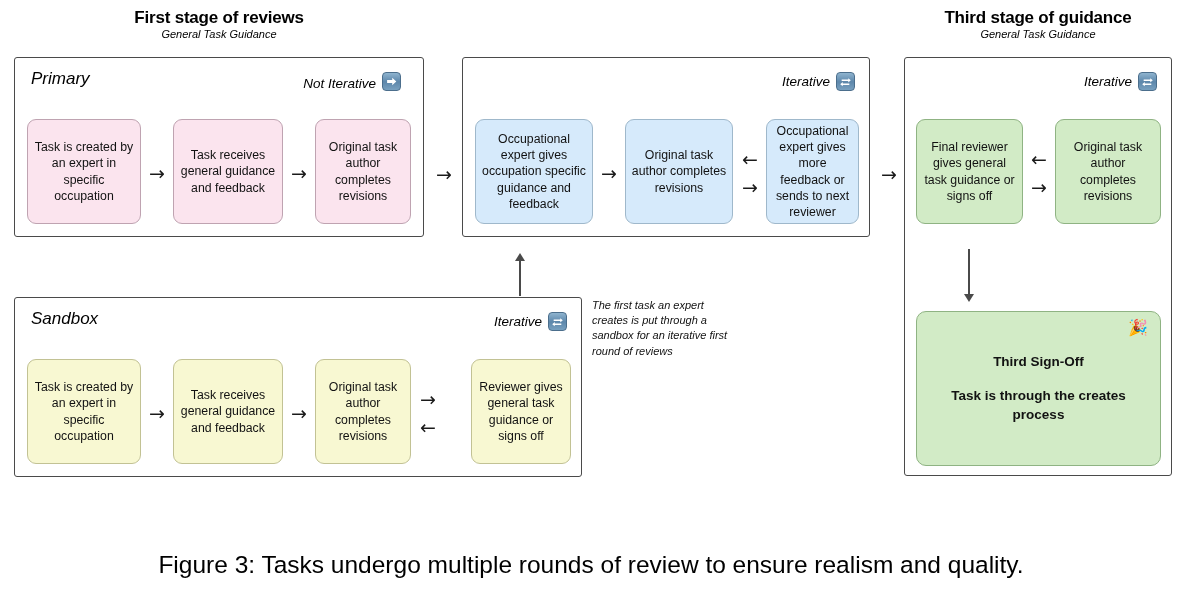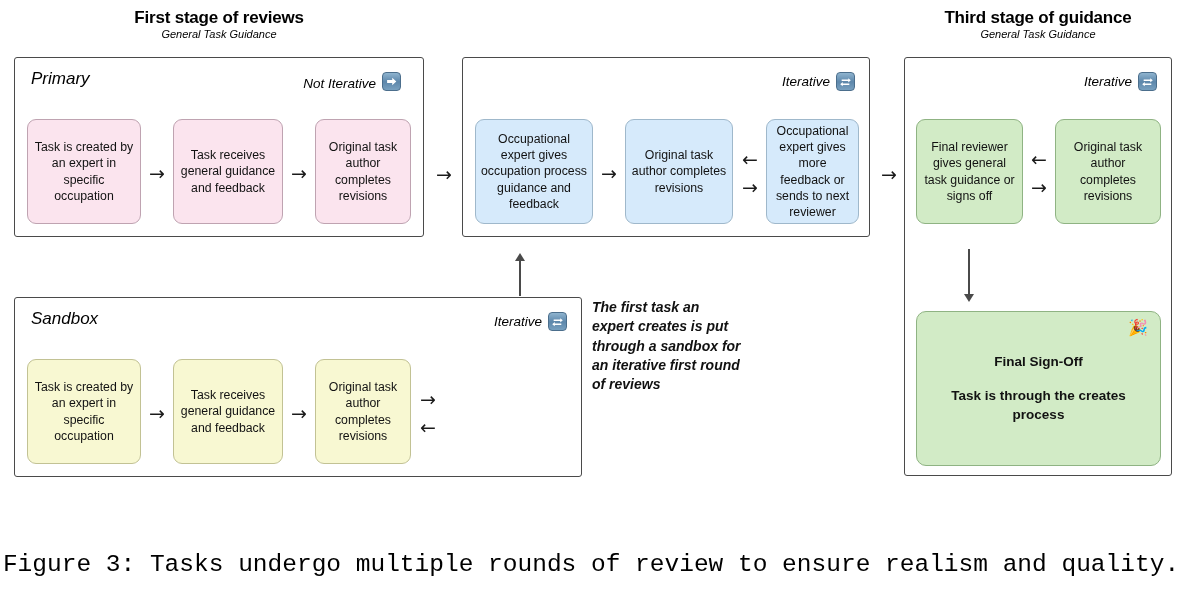--- a/index.html
+++ b/index.html
@@ -142,33 +142,32 @@
     width: 0; height: 0;
     border-left: 5px solid transparent;
     border-right: 5px solid transparent;
   }
   .vhead.up   { border-bottom: 8px solid #4a4a4a; }
   .vhead.down { border-top: 8px solid #4a4a4a; }
 
   
   .note {
     position: absolute;
-    font-size: 14px;
+    font-size: 11px;
     font-style: italic;
     line-height: 1.38;
     color: #111111;
-    font-weight: bold;
   }
 
   
   .caption {
     position: absolute;
     width: 100%;
     text-align: center;
-    font-family: Liberation Mono, monospace;
+    font-family: Liberation Sans, sans-serif;
     font-size: 24.5px;
     color: #000000;
   }
 </style>
 </head>
 <body>
 
 <div class="canvas">
 
   <div class="stage-head" style="left:14px; top:7px; width:410px;">
@@ -209,21 +208,21 @@
     <div class="badge-wrap" style="right:14px; top:14px;">
       <span class="badge-text">Iterative</span>
       <span class="badge-icon">
         <svg width="13" height="13" viewBox="0 0 16 16" aria-hidden="true">
           <path d="M3.3 5.6h8.1V3.9l3.1 2.6-3.1 2.6V7.4H3.3z" fill="#ffffff"></path>
           <path d="M12.7 10.4H4.6v-1.7L1.5 11.3l3.1 2.6v-1.7h8.1z" fill="#ffffff"></path>
         </svg>
       </span>
     </div>
 
-    <div class="node blue" style="left:12px; top:61px; width:118px; height:105px;">Occupational expert gives occupation process guidance and feedback</div>
+    <div class="node blue" style="left:12px; top:61px; width:118px; height:105px;">Occupational expert gives occupation specific guidance and feedback</div>
     <div class="arrow" style="left:133px; top:106px; width:26px;">→</div>
     <div class="node blue" style="left:162px; top:61px; width:108px; height:105px;">Original task author completes revisions</div>
 
     <div class="arrow" style="left:274px; top:92px; width:26px;">←</div>
     <div class="arrow" style="left:274px; top:120px; width:26px;">→</div>
 
     <div class="node blue" style="left:303px; top:61px; width:93px; height:105px;">Occupational expert gives more feedback or sends to next reviewer</div>
   </div>
 
   <div class="arrow" style="left:872px; top:165px; width:34px;">→</div>
@@ -245,21 +244,21 @@
     <div class="arrow" style="left:121px; top:92px; width:26px;">←</div>
     <div class="arrow" style="left:121px; top:120px; width:26px;">→</div>
 
     <div class="node green" style="left:150px; top:61px; width:106px; height:105px;">Original task author completes revisions</div>
 
     <div class="vline" style="left:63px; top:191px; height:46px;"></div>
     <div class="vhead down" style="left:59px; top:236px;"></div>
 
     <div class="node-final" style="left:11px; top:253px; width:245px; height:155px;">
       <span class="party-icon">🎉</span>
-      <div>Final Sign-Off</div>
+      <div>Third Sign-Off</div>
       <div class="final-line2">Task is through the creates process</div>
     </div>
   </div>
 
   <div class="vline" style="left:519px; top:260px; height:36px;"></div>
   <div class="vhead up" style="left:515px; top:253px;"></div>
 
   <div class="group" style="left:14px; top:297px; width:568px; height:180px;">
 
     <div class="group-label" style="left:16px; top:11px;text-align:center;">Sandbox</div>
@@ -276,19 +275,20 @@
 
     <div class="node yellow" style="left:12px; top:61px; width:114px; height:105px;">Task is created by an expert in specific occupation</div>
     <div class="arrow" style="left:129px; top:106px; width:26px;">→</div>
     <div class="node yellow" style="left:158px; top:61px; width:110px; height:105px;">Task receives general guidance and feedback</div>
     <div class="arrow" style="left:271px; top:106px; width:26px;">→</div>
     <div class="node yellow" style="left:300px; top:61px; width:96px; height:105px;">Original task author completes revisions</div>
 
     <div class="arrow" style="left:400px; top:92px; width:26px;">→</div>
     <div class="arrow" style="left:400px; top:120px; width:26px;">←</div>
 
+    <div class="node yellow" style="left:456px; top:61px; width:100px; height:105px;">Reviewer gives general task guidance or signs off</div>
   </div>
 
   <div class="note" style="left:592px; top:298px; width:150px;">The first task an expert creates is put through a sandbox for an iterative first round of reviews</div>
 
   <div class="caption" style="left:0; top:551px;">Figure 3: Tasks undergo multiple rounds of review to ensure realism and quality.</div>
 
 </div>
 
 </body></html>

